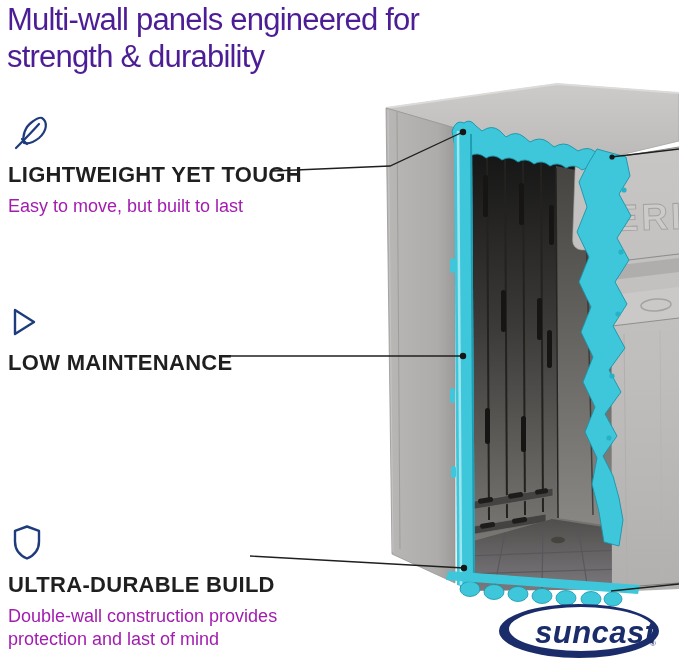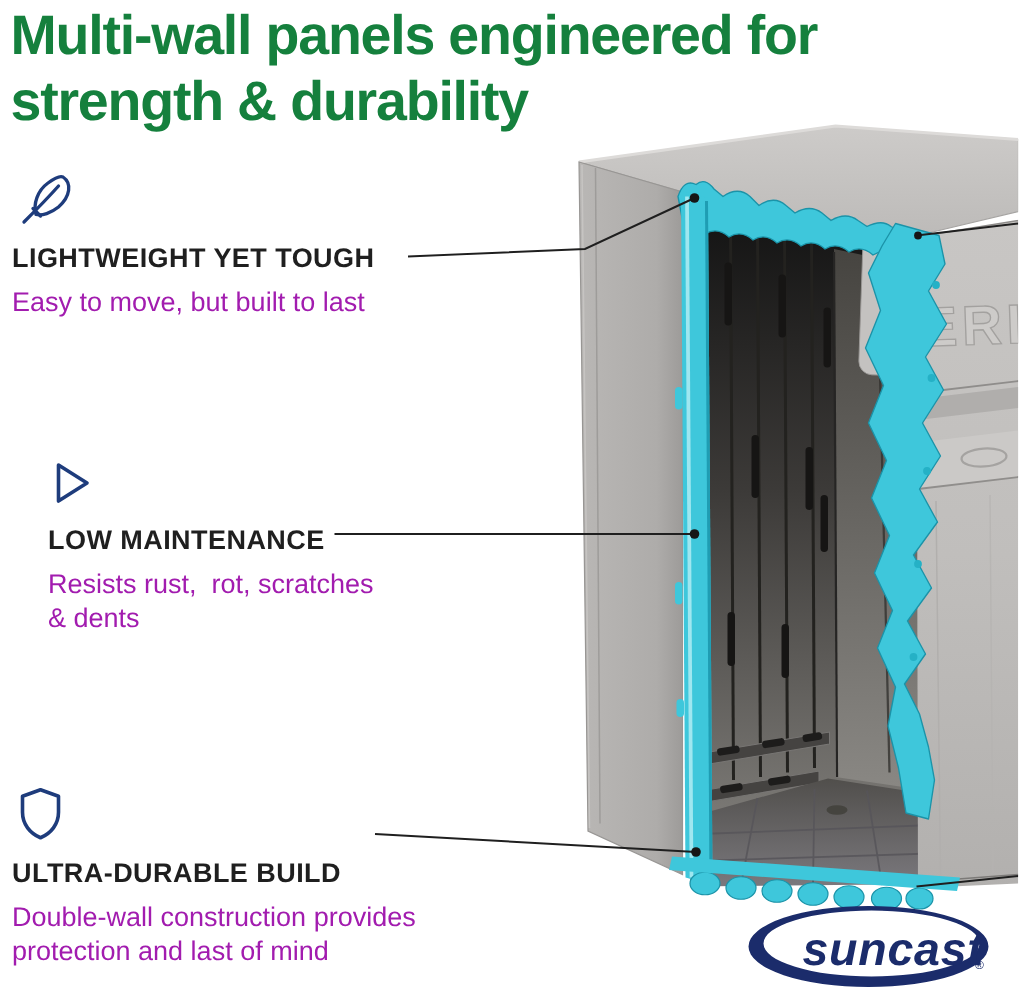--- a/index.html
+++ b/index.html
@@ -2,30 +2,30 @@
 <html><head>
 <meta charset="utf-8">
 <style>
   html,body{margin:0;padding:0;background:#ffffff;}
   .canvas{
     position:relative;width:679px;height:662px;background:#ffffff;
     font-family:"Liberation Sans",sans-serif;overflow:hidden;
   }
   .page-title{
     position:absolute;left:7px;top:2px;width:560px;
-    font-size:37px;font-weight:700;letter-spacing:-0.8px;line-height:1.18;
-    color:#15803d;white-space:pre-wrap;
+    font-size:31px;font-weight:400;letter-spacing:-0.8px;line-height:1.18;
+    color:#4c1d95;white-space:pre-wrap;
   }
   .feature{position:absolute;left:8px;width:340px;}
   .f1{top:112px;}
-  .f2{top:306px;margin-left:24px;}
+  .f2{top:306px;}
   .f3{top:524px;}
   .feature .icon{display:block;margin:0 0 10px 2px;}
   .feature h2{
-    margin:0 0 7px 0;font-size:18px;font-weight:700;letter-spacing:0.3px;
+    margin:0 0 7px 0;font-size:22px;font-weight:700;letter-spacing:0.3px;
     color:#1f1f1f;
   }
   .feature p{
     margin:0;font-size:18px;line-height:1.28;color:#a21caf;white-space:pre-wrap;
   }
   .art{position:absolute;left:0;top:0;}
   .logo{position:absolute;left:497px;top:601px;}
 </style>
 </head>
 <body>
@@ -43,22 +43,20 @@
     </svg>
     <h2>LIGHTWEIGHT YET TOUGH</h2>
     <p>Easy to move, but built to last</p>
   </div>
 
   <div class="feature f2">
     <svg class="icon" width="26" height="32" viewBox="0 0 26 32" style="margin-left:4px;margin-bottom:12px;">
       <path d="M3,4 L22,16 L3,28 Z" fill="none" stroke="#1e3c7c" stroke-width="2.4" stroke-linejoin="round"></path>
     </svg>
     <h2>LOW MAINTENANCE</h2>
-    <p>Resists rust,  rot, scratches
-&amp; dents</p>
   </div>
 
   <div class="feature f3">
     <svg class="icon" width="30" height="37" viewBox="0 0 30 37" style="margin-left:4px;margin-bottom:11px;">
       <path d="M15,2.5 L27,6.8 V17.5 C27,25.5 22,31.5 15,34.5 C8,31.5 3,25.5 3,17.5 V6.8 Z" fill="none" stroke="#1e3c7c" stroke-width="2.4" stroke-linejoin="round"></path>
     </svg>
     <h2>ULTRA-DURABLE BUILD</h2>
     <p>Double-wall construction provides
 protection and last of mind</p>
   </div>

